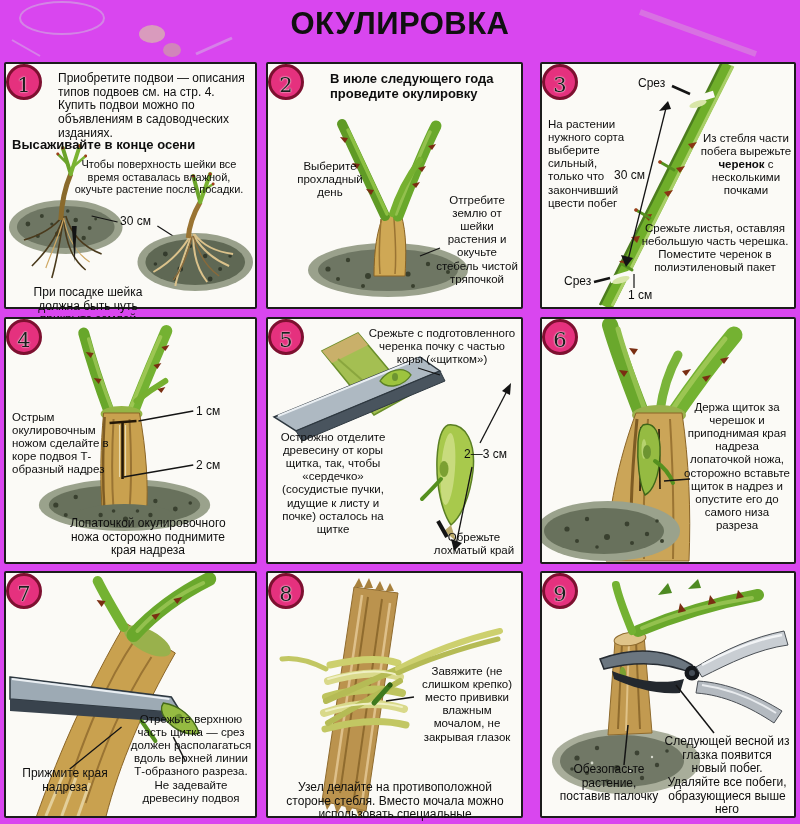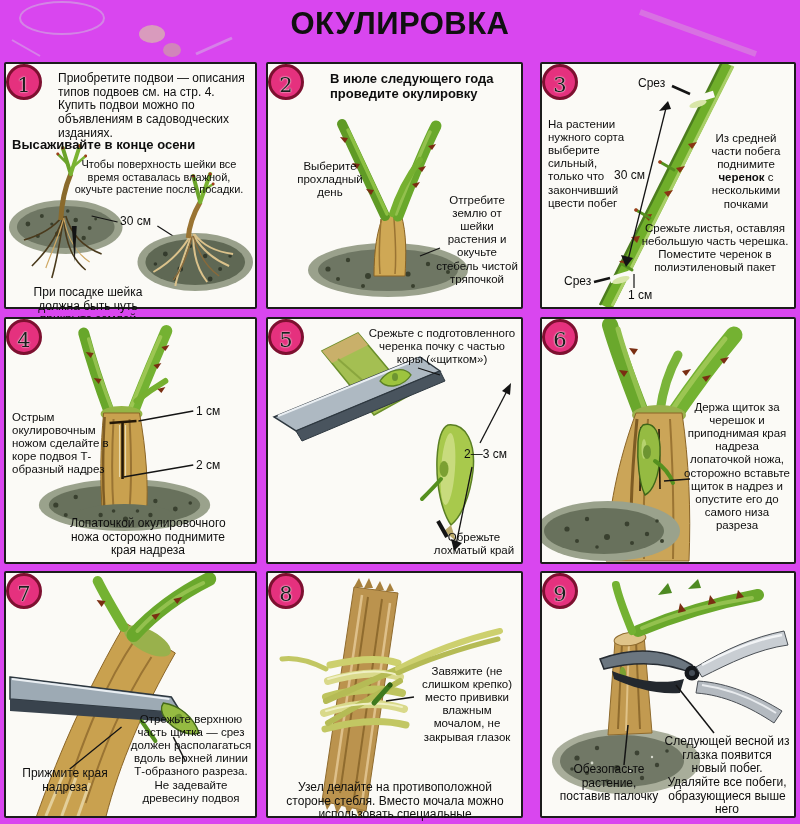--- a/index.html
+++ b/index.html
@@ -209,21 +209,21 @@
       <path d="M92,210 L92,224" stroke="#141414" stroke-width="1.2"></path>
       <path d="M130,22 L148,30" stroke="#141414" stroke-width="2.6"></path>
       <path d="M52,218 L68,214" stroke="#141414" stroke-width="2.6"></path>
       <path d="M124,44 L86,196" stroke="#141414" stroke-width="1.3"></path>
       <polygon points="126,37 117,47 129,45" fill="#141414"></polygon>
       <polygon points="84,203 79,191 91,194" fill="#141414"></polygon>
     </svg>
     <div class="badge">3</div>
     <div class="dim" style="left:96px;top:12px;">Срез</div>
     <div class="txt" style="left:6px;top:54px;width:86px;">На растении нужного сорта выберите сильный, только что закончивший цвести побег</div>
-    <div class="txt c" style="left:158px;top:68px;width:92px;"><span>Из средней части побега поднимите </span><b>черенок</b><span> с несколькими почками</span></div>
+    <div class="txt c" style="left:158px;top:68px;width:92px;"><span>Из стебля части побега вырежьте </span><b>черенок</b><span> с несколькими почками</span></div>
     <div class="dim" style="left:72px;top:104px;">30 см</div>
     <div class="txt c" style="left:98px;top:158px;width:150px;">Срежьте листья, оставляя небольшую часть черешка. Поместите черенок в полиэтиленовый пакет</div>
     <div class="dim" style="left:22px;top:210px;">Срез</div>
     <div class="dim" style="left:86px;top:224px;">1 см</div>
   </div>
 
   <div class="panel p4">
     <svg class="illus" viewBox="0 0 250 243" preserveAspectRatio="none">
       <g>
         <ellipse cx="119" cy="186" rx="86" ry="26" fill="#9aa28c"></ellipse>
@@ -308,20 +308,21 @@
         <path d="M183,206 L188,222 L176,212 Z" fill="#b9a86a"></path>
       </g>
       <path d="M240,70 L212,124" stroke="#141414" stroke-width="1.3"></path>
       <path d="M204,148 L188,226" stroke="#141414" stroke-width="1.3"></path>
       <polygon points="243,64 234,72 242,76" fill="#141414"></polygon>
       <polygon points="186,232 183,220 194,224" fill="#141414"></polygon>
       <path d="M170,202 L179,218" stroke="#141414" stroke-width="4"></path>
     </svg>
     <div class="badge">5</div>
     <div class="txt c" style="left:98px;top:8px;width:152px;">Срежьте с подготовленного черенка почку с частью коры («щитком»)</div>
+    <div class="txt c" style="left:2px;top:112px;width:126px;">Острожно отделите древесину от коры щитка, так, чтобы «сердечко» (сосудистые пучки, идущие к листу и почке) осталось на щитке</div>
     <div class="dim" style="left:196px;top:128px;">2—3 см</div>
     <div class="txt c" style="left:162px;top:212px;width:88px;">Обрежьте лохматый край</div>
   </div>
 
   <div class="panel p6">
     <svg class="illus" viewBox="0 0 252 243" preserveAspectRatio="none">
       <g fill="none" stroke-linecap="round">
         <path d="M100,96 C86,60 76,34 68,6" stroke="#6aa82c" stroke-width="16"></path>
         <path d="M104,94 C92,60 83,36 76,10" stroke="#93c14e" stroke-width="5"></path>
         <path d="M132,96 C154,64 172,40 192,16" stroke="#74b232" stroke-width="17"></path>

